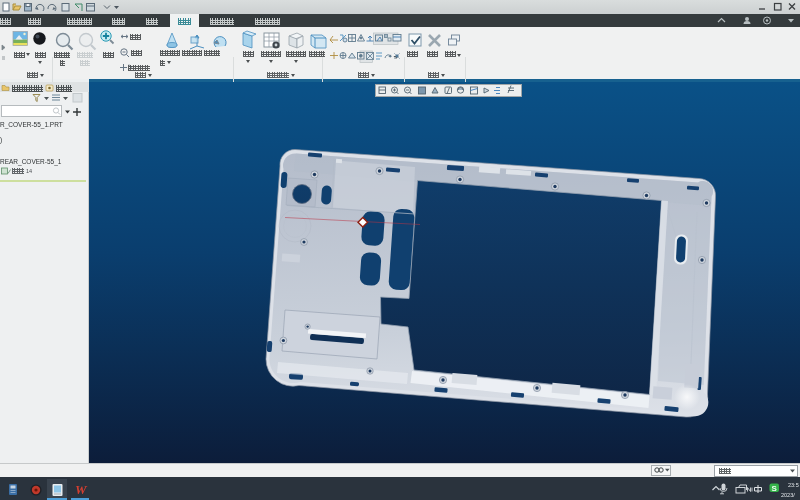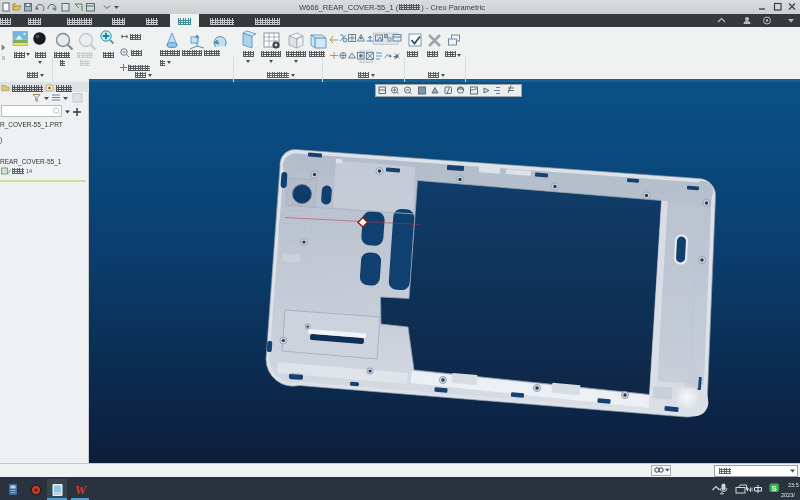--- a/index.html
+++ b/index.html
@@ -43,25 +43,20 @@
         <path d="M56,9 l-2.5,-2 l-1,3 z" fill="#5b6b78" stroke="none"></path>
   <rect x="62" y="3.5" width="7" height="7.5" fill="#d8e0e4"></rect>
   <path d="M75,4 h7 v7" stroke="#3f8a68"></path>
         <path d="M75,4 l4,4" stroke="#3f8a68"></path>
   <rect x="86.5" y="3.5" width="8" height="7.5" fill="#cfd9de"></rect>
         <path d="M86.5,6 h8"></path>
  </g>
  <path d="M104,5.5 l3,3 l3,-3" stroke="#55606a" fill="none"></path>
  <path d="M114,6 l2.5,3 l2.5,-3 z" fill="#4b555e"></path>
 </svg>
-<div class="abs" id="title" style="display:flex;justify-content:center;align-items:center">
-      <span>W666_REAR_COVER-55_1 (</span>
-      <span class="zh" style="width:21px;height:6.5px;color:#3c4042;margin:0 1px"></span>
-      <span>) - Creo Parametric</span>
-    </div>
 <svg class="abs" style="left:755px;top:0" width="45" height="14" viewBox="0 0 45 14">
  <path d="M4,9 h6" stroke="#3b3f41" stroke-width="1.3"></path>
  <rect x="19.5" y="3.5" width="6.5" height="6.5" fill="none" stroke="#3b3f41" stroke-width="1.2"></rect>
  <path d="M34,3.5 l6,6 M40,3.5 l-6,6" stroke="#3b3f41" stroke-width="1.3"></path>
 </svg>
 <div class="abs" id="tabbar"></div>
 <div class="abs" id="tabsel"></div>
 <span class="tab zh" style="left:0;width:11px"></span>
 <span class="tab zh" style="left:28px;width:13px"></span>
 <span class="tab zh" style="left:67px;width:25px"></span>

